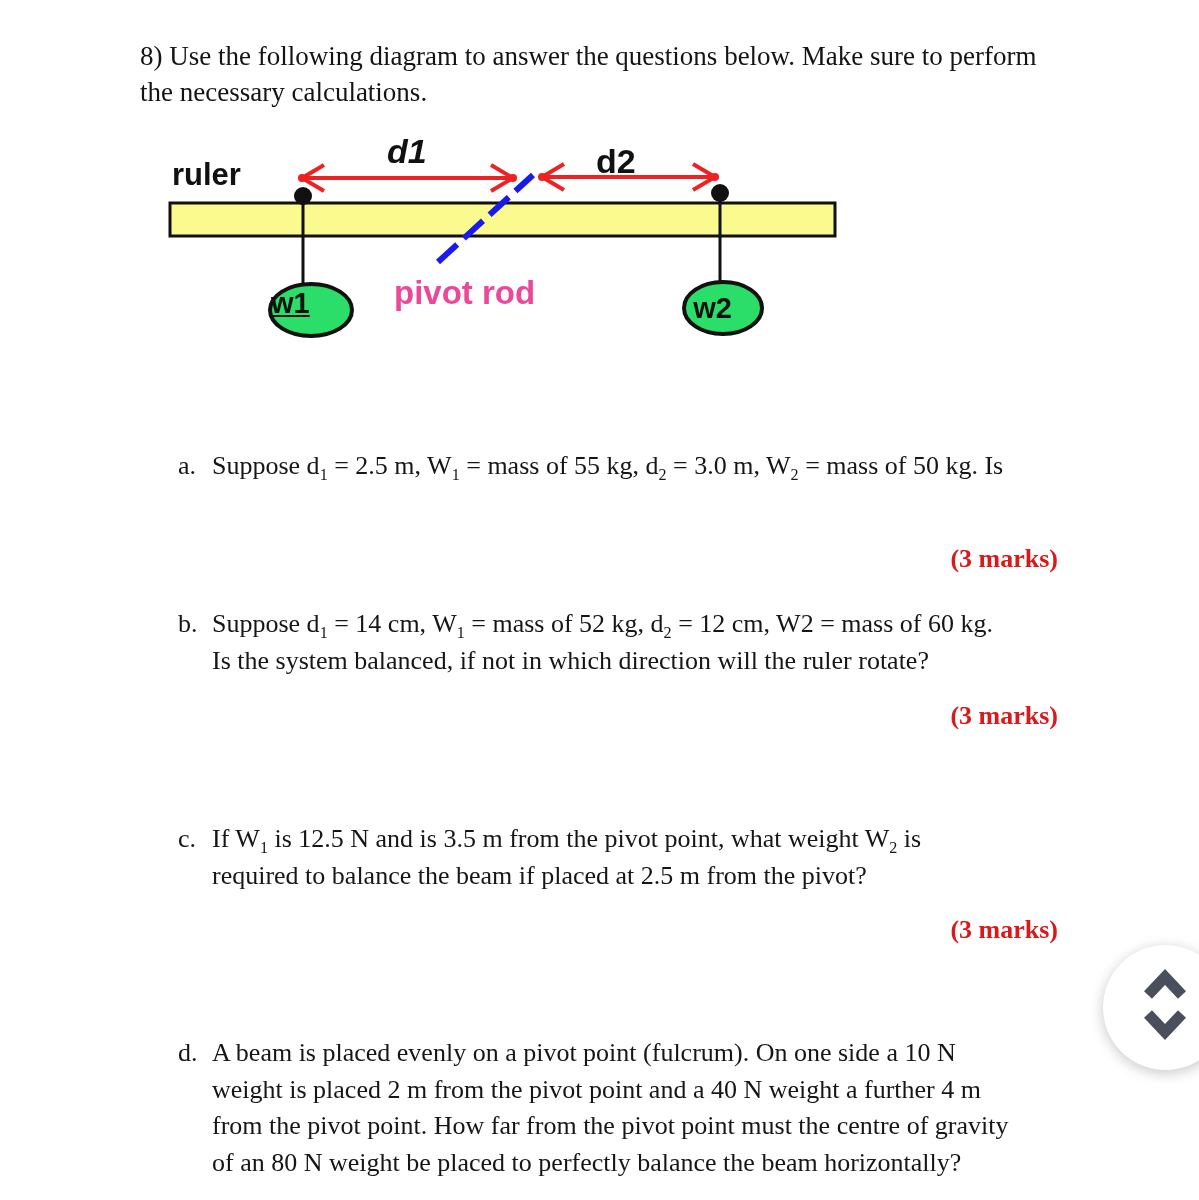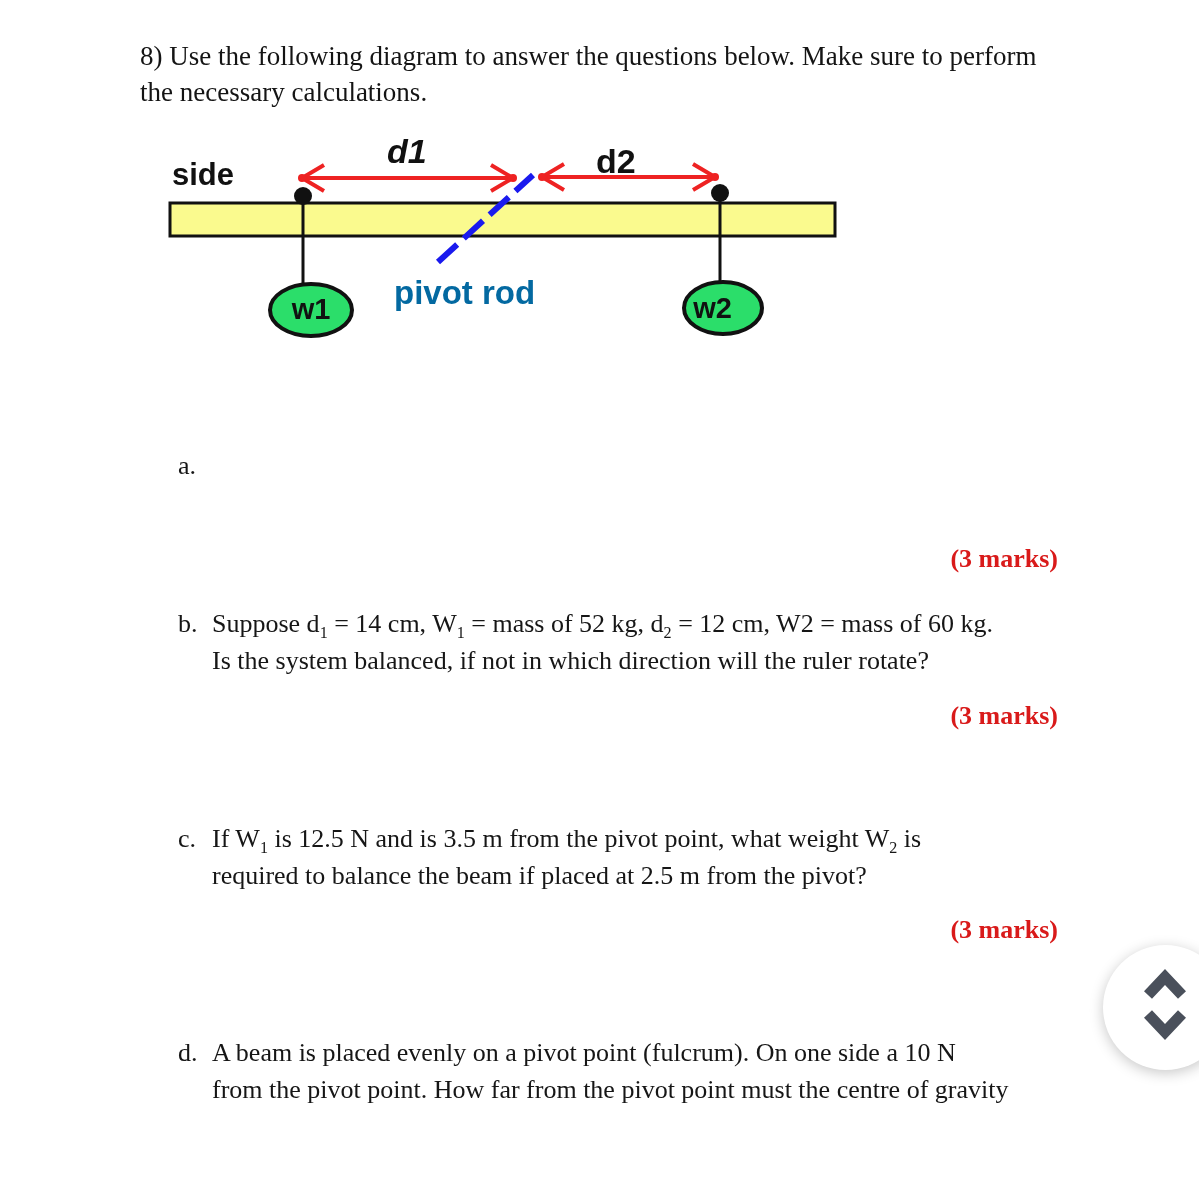--- a/index.html
+++ b/index.html
@@ -26,22 +26,22 @@
   .dlabel {
     position: absolute;
     font-family: "Liberation Sans", sans-serif;
     font-weight: bold;
     color: #111111;
     white-space: nowrap;
   }
   .lbl-ruler { left: 172px; top: 157px; font-size: 31px; }
   .lbl-d1   { left: 387px; top: 132px; font-size: 34px; font-style: italic; }
   .lbl-d2   { left: 596px; top: 142px; font-size: 34px; }
-  .lbl-pivot{ left: 394px; top: 274px; font-size: 33px; color: #0369a1; }
-  .lbl-w1   { left: 271px; top: 293px; width: 80px; text-align: center; font-size: 29px; }
+  .lbl-pivot{ left: 394px; top: 274px; font-size: 33px; color: #ec4899; }
+  .lbl-w1   { left: 271px; top: 287px; width: 80px; font-size: 29px; text-decoration: underline; }
   .lbl-w2   { left: 683px; top: 292px; width: 59px; text-align: center; font-size: 29px; }
   
   .q {
     position: absolute;
     display: flex;
     font-size: 26px;
     line-height: 36.5px;
     color: #161616;
   }
   .q .ql { width: 34px; flex: 0 0 34px; }
@@ -112,31 +112,32 @@
         <polyline points="543,39 565,52 543,65"></polyline>
       </g>
       <circle cx="392" cy="52" r="4" fill="#ee2222"></circle>
       <circle cx="565" cy="52" r="4" fill="#ee2222"></circle>
 
       <line x1="288" y1="137" x2="383" y2="50" stroke="#1a1aee" stroke-width="6" stroke-dasharray="26 9"></line>
 
       <ellipse cx="161" cy="185" rx="41" ry="26" fill="#2bde6a" stroke="#111111" stroke-width="4"></ellipse>
       <ellipse cx="573" cy="183" rx="39" ry="26" fill="#2bde6a" stroke="#111111" stroke-width="4"></ellipse>
     </svg>
-    <div class="dlabel lbl-ruler">side</div>
+    <div class="dlabel lbl-ruler">ruler</div>
     <div class="dlabel lbl-d1">d1</div>
     <div class="dlabel lbl-d2">d2</div>
     <div class="dlabel lbl-pivot">pivot rod</div>
     <div class="dlabel lbl-w1">w1</div>
     <div class="dlabel lbl-w2">w2</div>
   </div>
 
   <div class="q q-a">
     <div class="ql">a.</div>
     <div class="qt">
+      <div><span>Suppose d</span><sub>1</sub><span> = 2.5 m, W</span><sub>1</sub><span> = mass of 55 kg, d</span><sub>2</sub><span> = 3.0 m, W</span><sub>2</sub><span> = mass of 50 kg. Is</span></div>
     </div>
   </div>
   <div class="marks marks-a">(3 marks)</div>
 
   <div class="q q-b">
     <div class="ql">b.</div>
     <div class="qt">
       <div><span>Suppose d</span><sub>1</sub><span> = 14 cm, W</span><sub>1</sub><span> = mass of 52 kg, d</span><sub>2</sub><span> = 12 cm, W2 = mass of 60 kg.</span></div>
       <div><span>Is the system balanced, if not in which direction will the ruler rotate?</span></div>
     </div>
@@ -149,21 +150,23 @@
       <div><span>If W</span><sub>1</sub><span> is 12.5 N and is 3.5 m from the pivot point, what weight W</span><sub>2</sub><span> is</span></div>
       <div><span>required to balance the beam if placed at 2.5 m from the pivot?</span></div>
     </div>
   </div>
   <div class="marks marks-c">(3 marks)</div>
 
   <div class="q q-d">
     <div class="ql">d.</div>
     <div class="qt">
       <div><span>A beam is placed evenly on a pivot point (fulcrum). On one side a 10 N</span></div>
+      <div><span>weight is placed 2 m from the pivot point and a 40 N weight a further 4 m</span></div>
       <div><span>from the pivot point. How far from the pivot point must the centre of gravity</span></div>
+      <div><span>of an 80 N weight be placed to perfectly balance the beam horizontally?</span></div>
     </div>
   </div>
 
   <div class="scroll-fab">
     <svg width="125" height="125" viewBox="0 0 125 125">
       <polyline class="fab-hit" points="45,50 62,32 79,50" fill="none" stroke="#4a505b" stroke-width="11"></polyline>
       <polyline class="fab-hit" points="45,69 62,87 79,69" fill="none" stroke="#4a505b" stroke-width="11"></polyline>
     </svg>
   </div>
 

